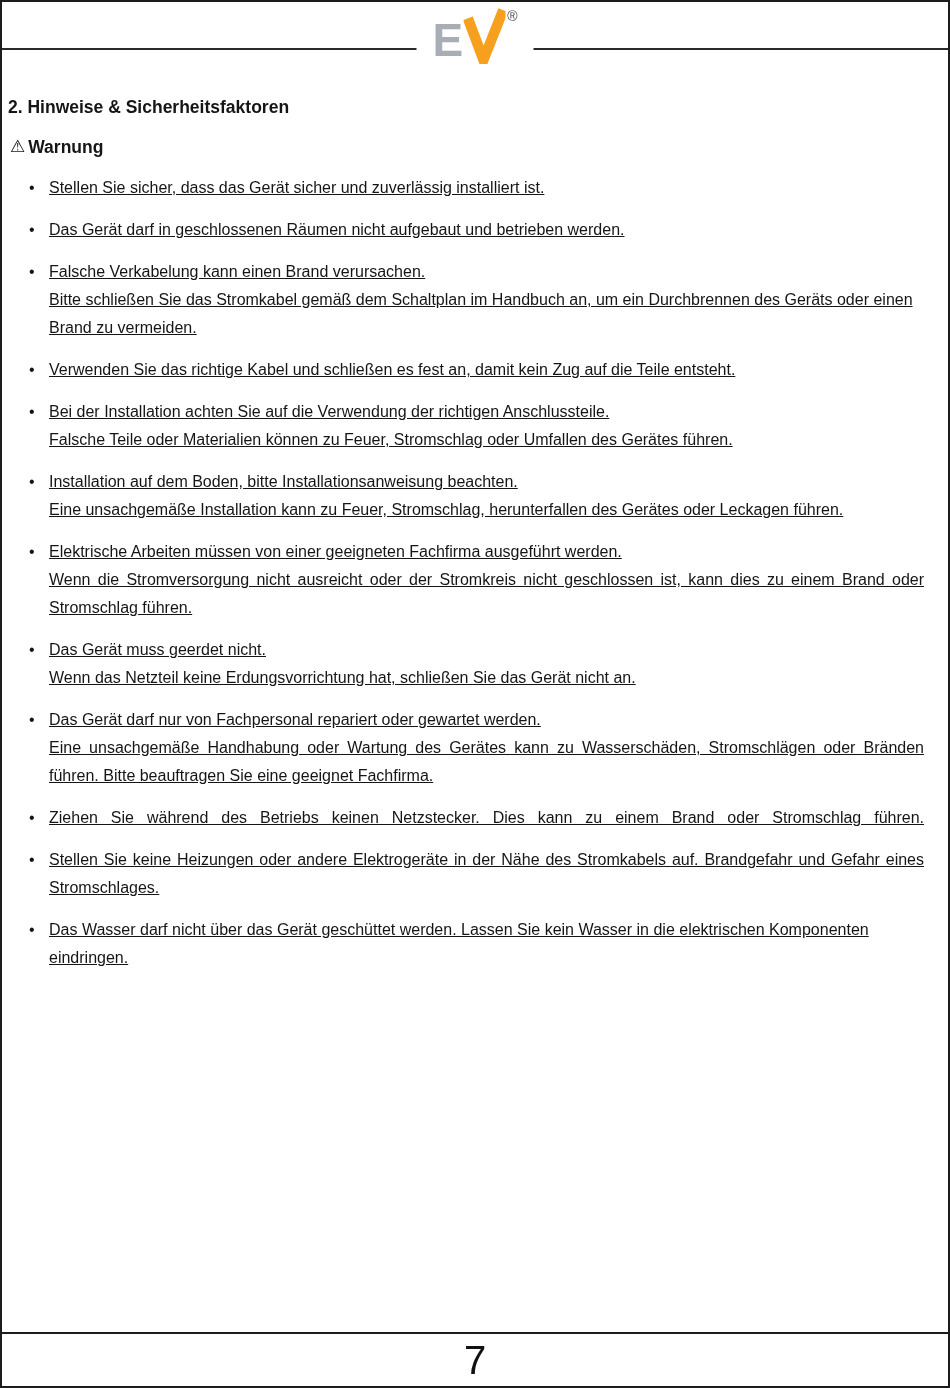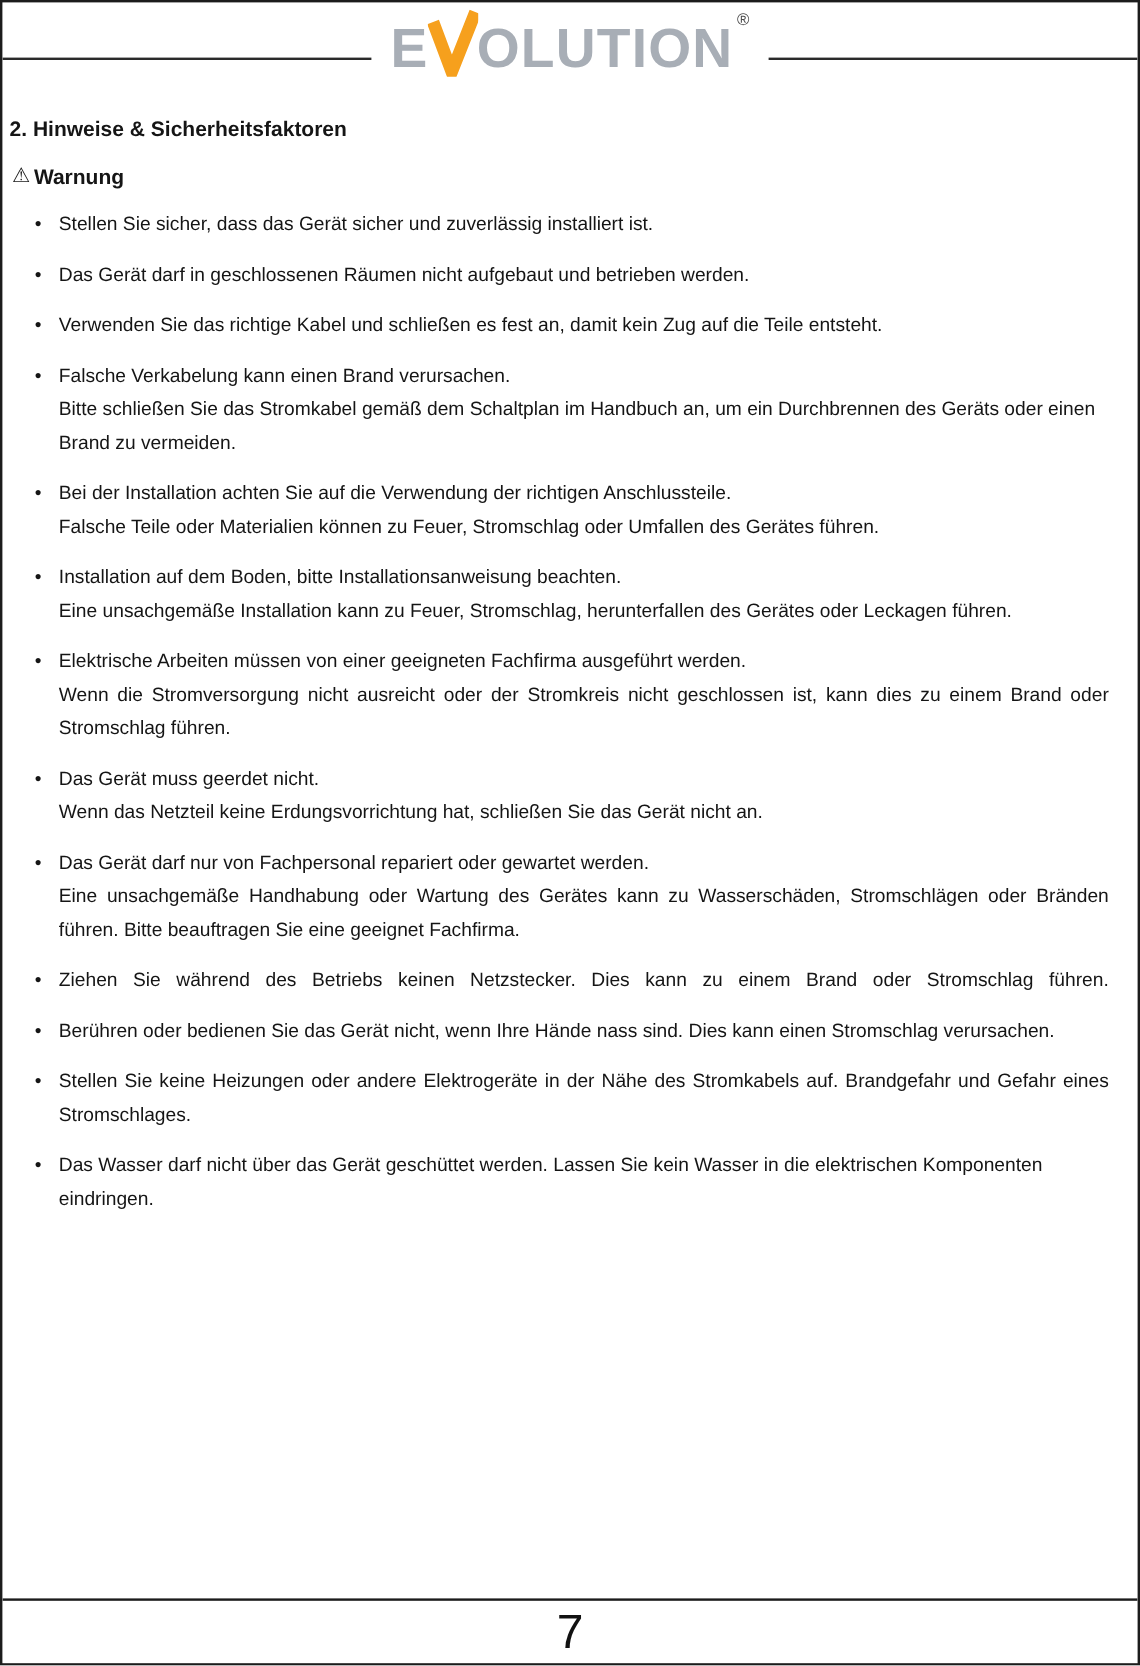--- a/index.html
+++ b/index.html
@@ -24,21 +24,21 @@
   .logo-v { width: 42px; height: 56px; margin: 0 -1px -1px -1px; display: block; }
   .logo-reg { font-size: 14px; color: #4a4a4a; align-self: flex-start; margin: 0 0 0 3px; }
   
   .title { margin: 10px 16px 0 6px; font-size: 17.5px; font-weight: bold; line-height: 22px; }
   .warning-head {
     margin: 18px 0 0 8px; font-size: 17.5px; font-weight: bold; line-height: 22px;
     display: flex; align-items: center; gap: 3px;
   }
   .warn-icon { font-size: 17px; font-weight: normal; }
   
-  .bullets { list-style: none; margin: 16px 0 0 0; padding: 0 24px 0 27px; }
+  .bullets { list-style: none; margin: 16px 0 0 0; padding: 0 24px 0 27px; text-decoration: underline; }
   .bullet {
     position: relative; padding-left: 20px; margin-bottom: 14px;
     font-size: 16px; line-height: 28px;
   }
   .bullet::before { content: "\2022"; position: absolute; left: 0; top: 0; }
   .bullet-text { white-space: pre-line; }
   .justify { text-align: justify; }
   .justify-last { text-align: justify; text-align-last: justify; }
   .sup { font-size: 15px; line-height: 0; vertical-align: super; }
   
@@ -53,51 +53,49 @@
 
 <div class="page">
 
   <header class="header">
     <div class="header-rule"></div>
     <div class="logo">
       <span class="logo-txt">E</span>
       <svg class="logo-v" viewBox="0 0 40 54" aria-hidden="true">
         <path d="M4 10 L19 50 L38 2" fill="none" stroke-width="10" stroke="#F6A01D"></path>
       </svg>
-      <span class="logo-txt">OLUTION</span>
       <span class="logo-reg">®</span>
     </div>
   </header>
 
   <main>
     <h1 class="title">2. Hinweise &amp; Sicherheitsfaktoren</h1>
 
     <div class="warning-head">
       <span class="warn-icon">⚠</span>
       <span class="warn-label">Warnung</span>
     </div>
 
     <ul class="bullets">
       <li class="bullet"><span class="bullet-text">Stellen Sie sicher, dass das Gerät sicher und zuverlässig installiert ist.</span></li>
       <li class="bullet"><span class="bullet-text">Das Gerät darf in geschlossenen Räumen nicht aufgebaut und betrieben werden.</span></li>
-      <li class="bullet"><span class="bullet-text">Verwenden Sie das richtige Kabel und schließen es fest an, damit kein Zug auf die Teile entsteht.</span></li>
       <li class="bullet"><span class="bullet-text">Falsche Verkabelung kann einen Brand verursachen.
 Bitte schließen Sie das Stromkabel gemäß dem Schaltplan im Handbuch an, um ein Durchbrennen des Geräts oder einen Brand zu vermeiden.</span></li>
+      <li class="bullet"><span class="bullet-text">Verwenden Sie das richtige Kabel und schließen es fest an, damit kein Zug auf die Teile entsteht.</span></li>
       <li class="bullet"><span class="bullet-text">Bei der Installation achten Sie auf die Verwendung der richtigen Anschlussteile.
 Falsche Teile oder Materialien können zu Feuer, Stromschlag oder Umfallen des Gerätes führen.</span></li>
       <li class="bullet justify"><span class="bullet-text">Installation auf dem Boden, bitte Installationsanweisung beachten.
 Eine unsachgemäße Installation kann zu Feuer, Stromschlag, herunterfallen des Gerätes oder Leckagen führen.</span></li>
       <li class="bullet justify"><span class="bullet-text">Elektrische Arbeiten müssen von einer geeigneten Fachfirma ausgeführt werden.
 Wenn die Stromversorgung nicht ausreicht oder der Stromkreis nicht geschlossen ist, kann dies zu einem Brand oder Stromschlag führen.</span></li>
       <li class="bullet"><span class="bullet-text">Das Gerät muss geerdet nicht.
 Wenn das Netzteil keine Erdungsvorrichtung hat, schließen Sie das Gerät nicht an.</span></li>
       <li class="bullet justify"><span class="bullet-text">Das Gerät darf nur von Fachpersonal repariert oder gewartet werden.
 Eine unsachgemäße Handhabung oder Wartung des Gerätes kann zu Wasserschäden, Stromschlägen oder Bränden führen. Bitte beauftragen Sie eine geeignet Fachfirma.</span></li>
       <li class="bullet justify-last"><span class="bullet-text">Ziehen Sie während des Betriebs keinen Netzstecker. Dies kann zu einem Brand oder Stromschlag führen.</span></li>
-      <li class="bullet"><span class="bullet-text">Berühren oder bedienen Sie das Gerät nicht, wenn Ihre Hände nass sind. Dies kann einen Stromschlag verursachen.</span></li>
       <li class="bullet justify"><span class="bullet-text">Stellen Sie keine Heizungen oder andere Elektrogeräte in der Nähe des Stromkabels auf. Brandgefahr und Gefahr eines Stromschlages.</span></li>
       <li class="bullet"><span class="bullet-text">Das Wasser darf nicht über das Gerät geschüttet werden. Lassen Sie kein Wasser in die elektrischen Komponenten eindringen.</span></li>
     </ul>
   </main>
 
   <footer>
     <div class="footer-rule"></div>
     <div class="page-number">7</div>
   </footer>
 

